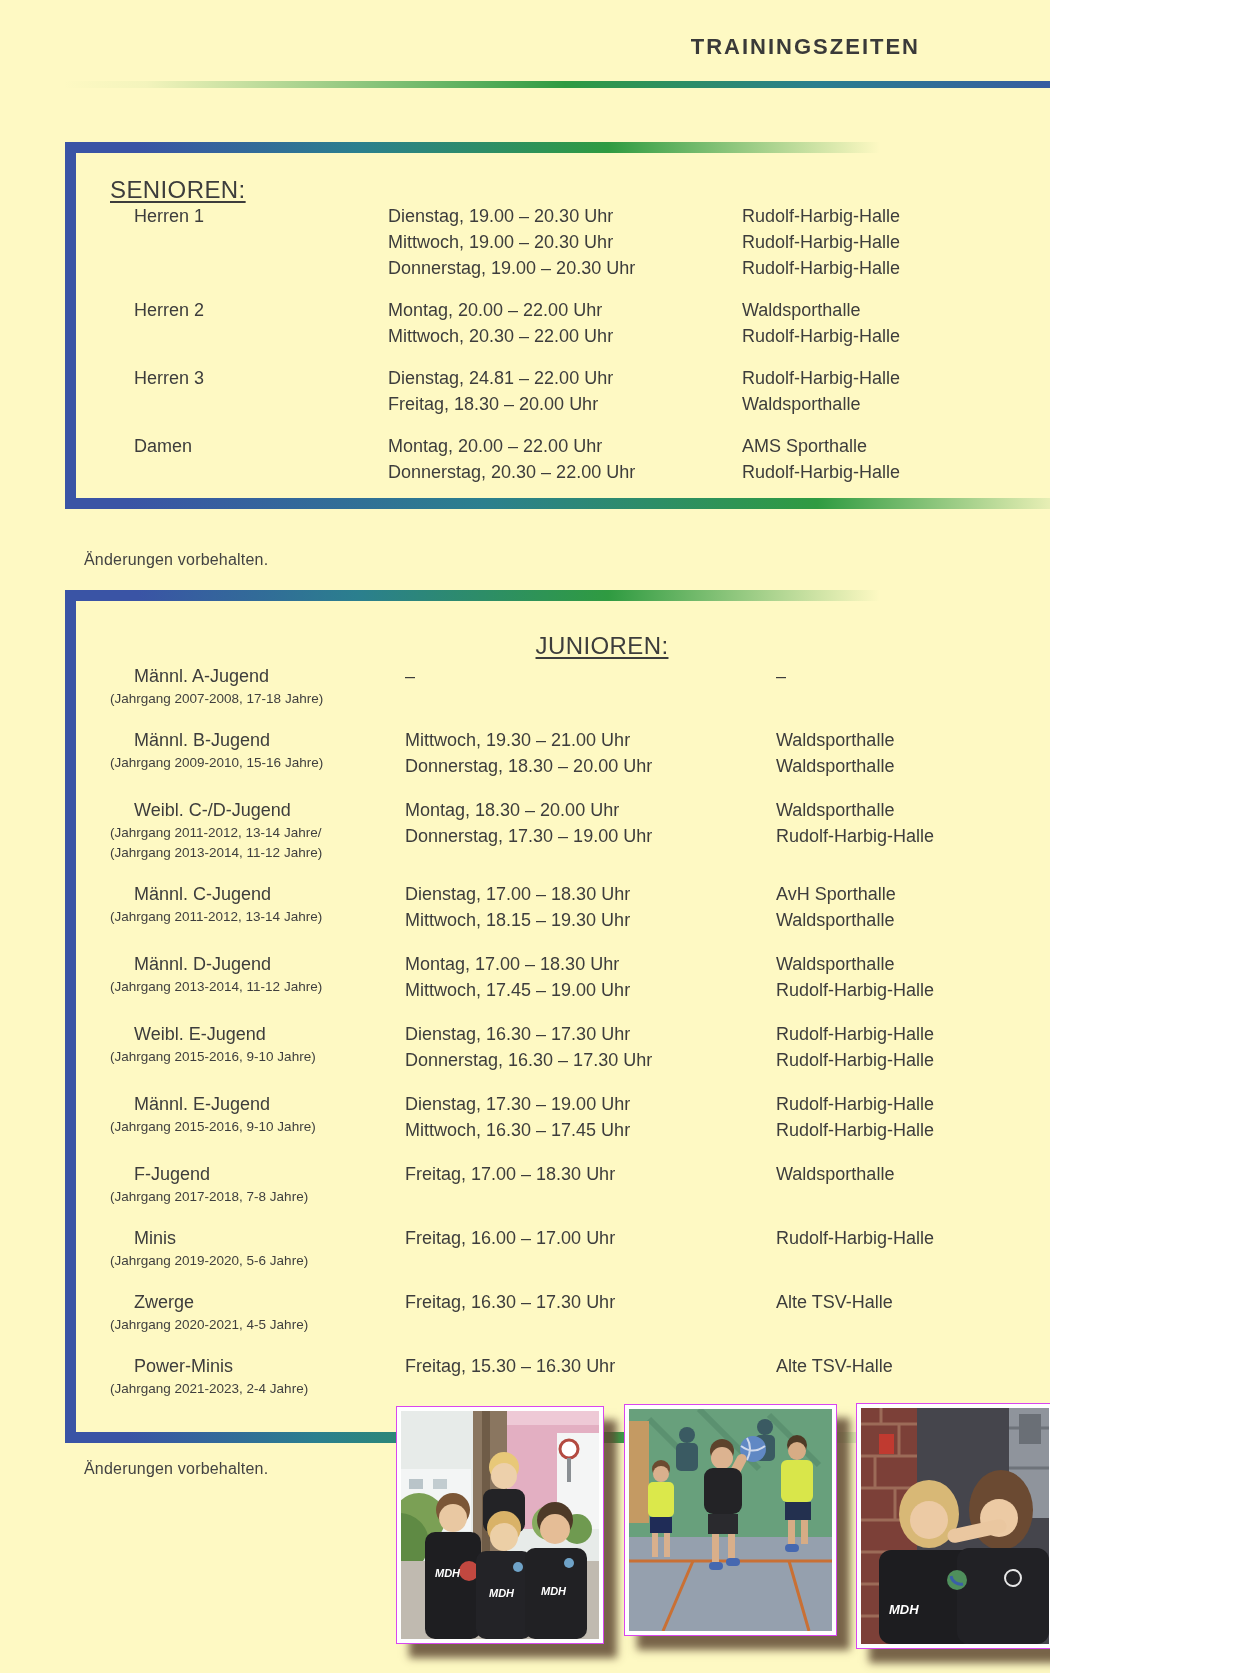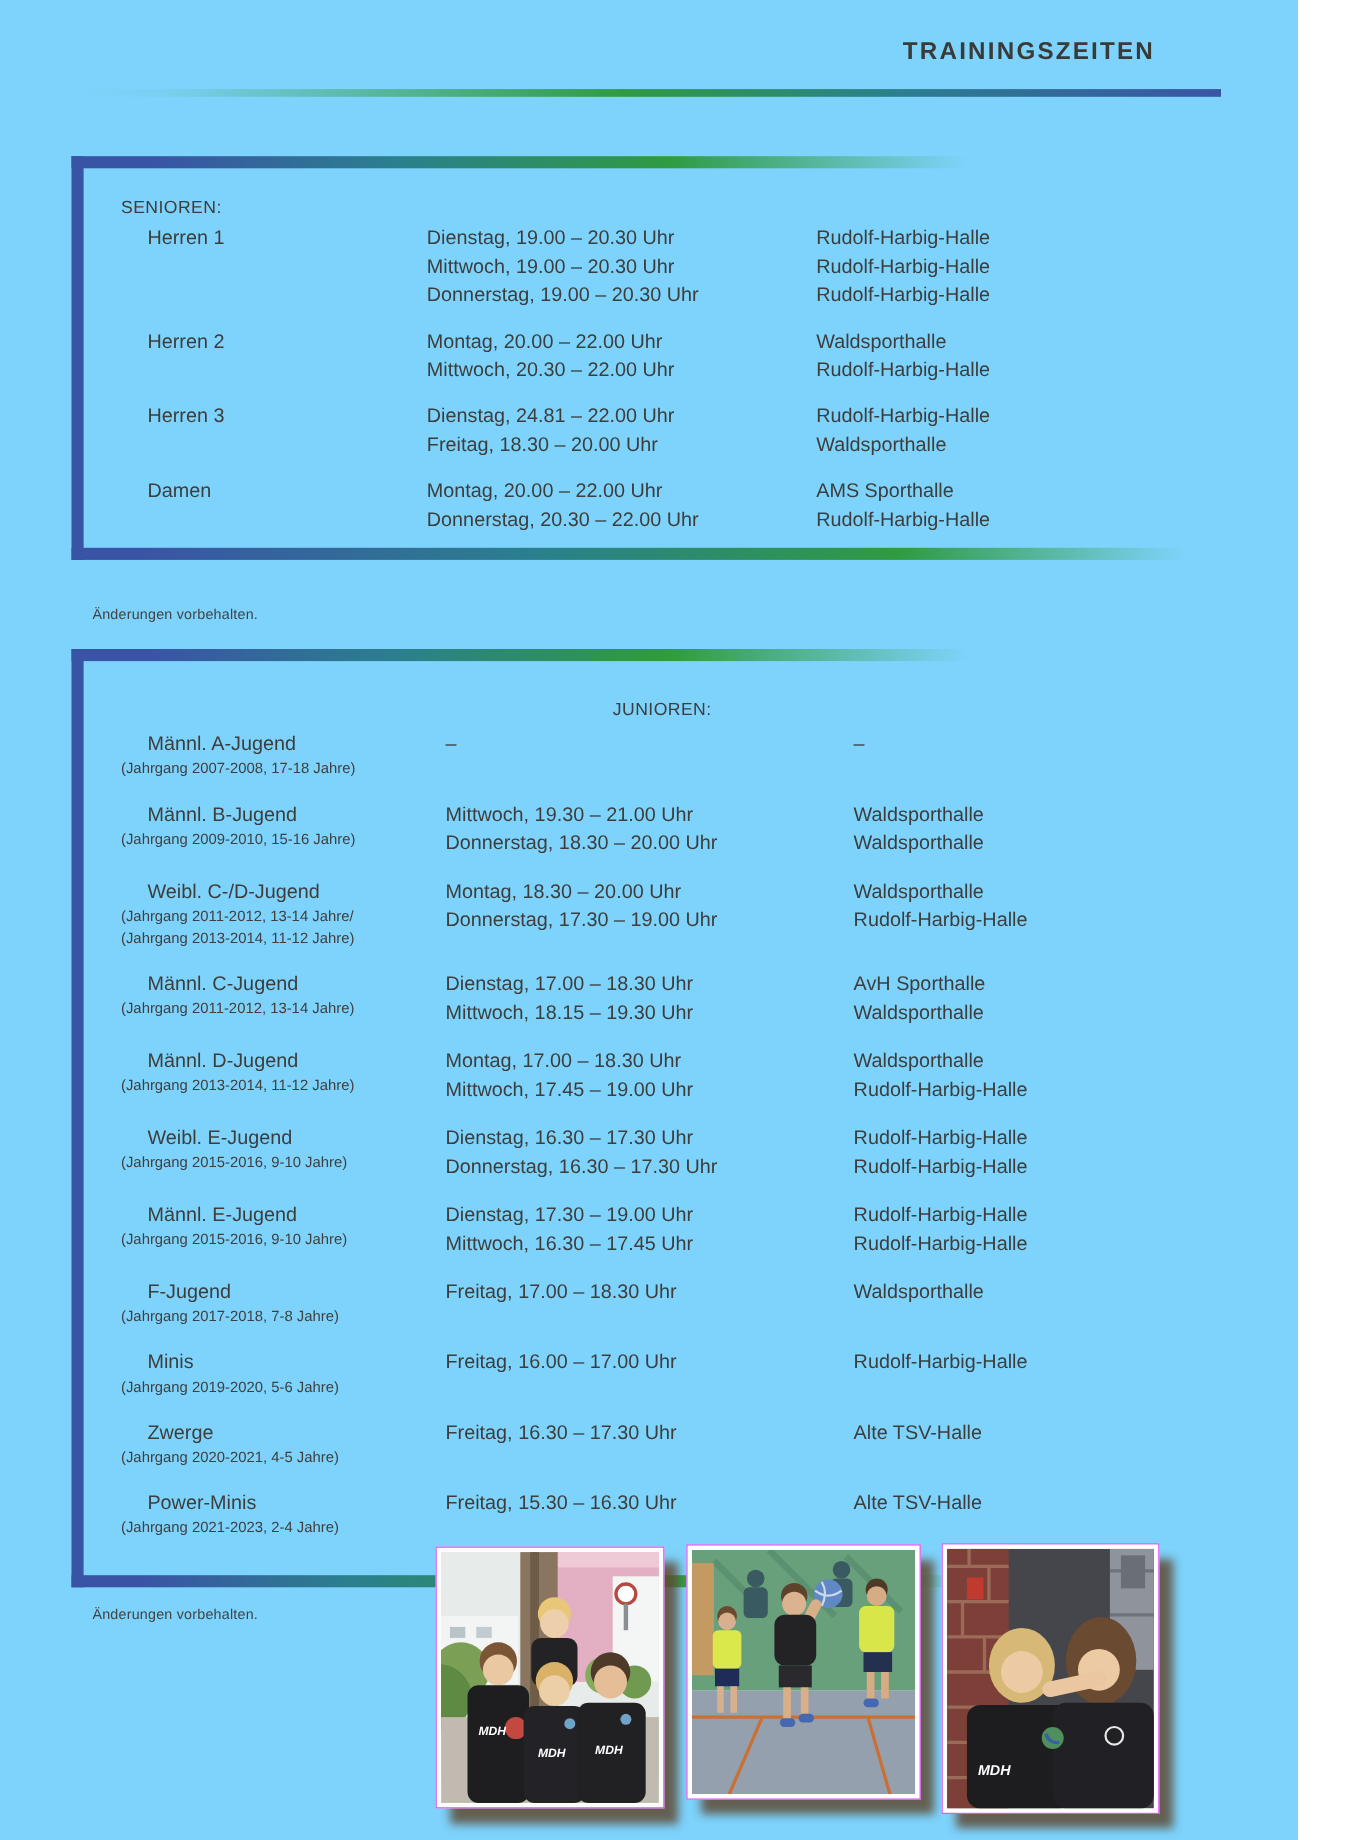--- a/index.html
+++ b/index.html
@@ -1,18 +1,18 @@
 <!DOCTYPE html>
 <html><head>
 <meta charset="utf-8">
 <style>
   html,body { margin:0; padding:0; background:#ffffff; }
   .page {
-    position:relative; width:1180px; height:1673px;
-    background:#7dd3fc; overflow:hidden;
+    position:relative; width:1050px; height:1673px;
+    background:#fef9c3; overflow:hidden;
     font-family:"Liberation Sans","DejaVu Sans",sans-serif;
     color:#3d3d3c;
   }
   .page-title {
     position:absolute; top:34px; right:130px;
     font-size:22px; font-weight:700; letter-spacing:2px; color:#3a3a39;
   }
   .top-rule {
     position:absolute; top:81px; left:62px; width:1048px; height:7px;
     background:linear-gradient(to right,
@@ -35,37 +35,37 @@
   }
   .box-junioren .b-bottom {
     background:linear-gradient(to right,
       #3a54a5 0%, #3a54a5 6%, #2b7f8e 24%, #2f9b41 52%, rgba(47,155,65,0) 80%);
   }
   .box-content { position:absolute; left:11px; top:11px; right:0; bottom:11px; }
   .box-senioren .box-content { padding:24px 16px 0 34px; }
   .box-junioren .box-content { padding:32px 16px 0 34px; }
 
   .section-heading {
-    font-size:16px; line-height:26px; font-weight:400; letter-spacing:0.4px;
-    text-underline-offset:3px; margin:0;
+    font-size:24px; line-height:26px; font-weight:400; letter-spacing:0.4px;
+    text-decoration:underline; text-underline-offset:3px; margin:0;
   }
   .box-junioren .section-heading { margin-bottom:4px;text-align:center; }
 
   .t-row { display:flex; align-items:flex-start; }
   .box-senioren .t-row { margin-bottom:16px; }
   .box-junioren .t-row { margin-bottom:18px;gap:17px; }
   .c-name { width:278px; flex:0 0 278px; }
   .c-time { width:354px; flex:0 0 354px; }
   .c-venue { flex:1; }
   .team-name { font-size:18px; line-height:26px;margin-left:24px; }
   .age-line  { font-size:13.5px; line-height:20px; color:#3f3f3e; }
   .line      { font-size:18px; line-height:26px; }
 
   .note {
-    position:absolute; left:84px; font-size:13px; color:#434342; letter-spacing:0.2px;
+    position:absolute; left:84px; font-size:16px; color:#434342; letter-spacing:0.2px;
   }
   .note-1 { top:551px; }
   .note-2 { top:1460px; }
 
   .photo {
     position:absolute; z-index:5; background:#ffffff; padding:4px;
     border:1px solid #d946ef;
     box-shadow:13px 14px 8px rgba(96,74,52,0.85);
   }
   .photo svg { display:block; }

